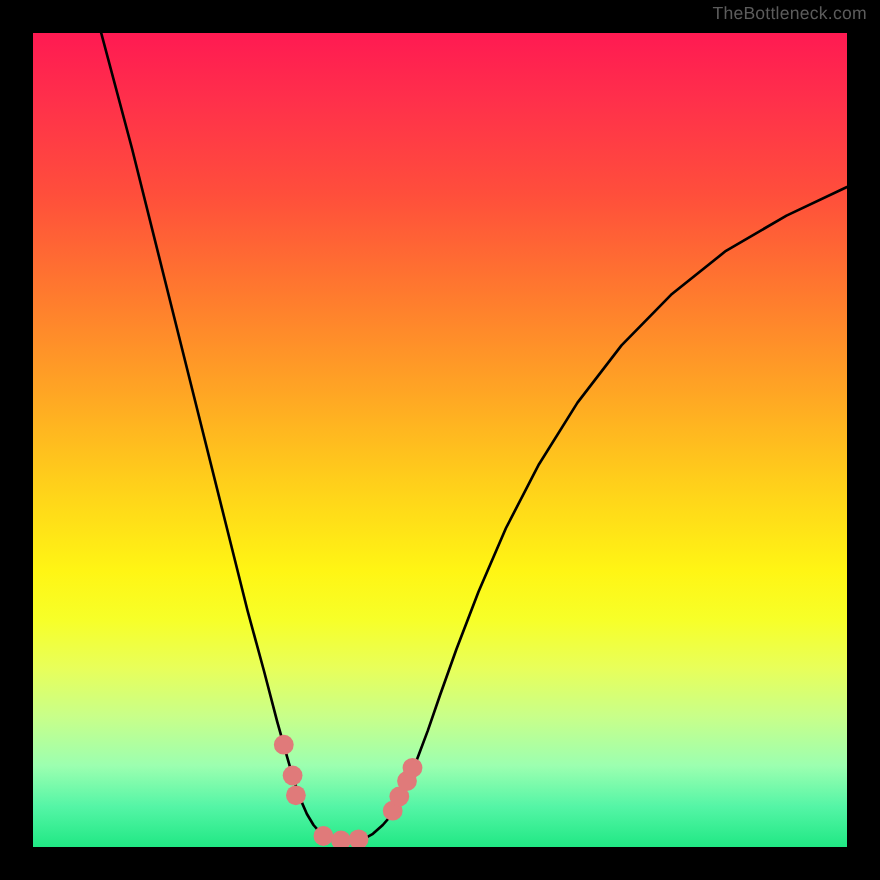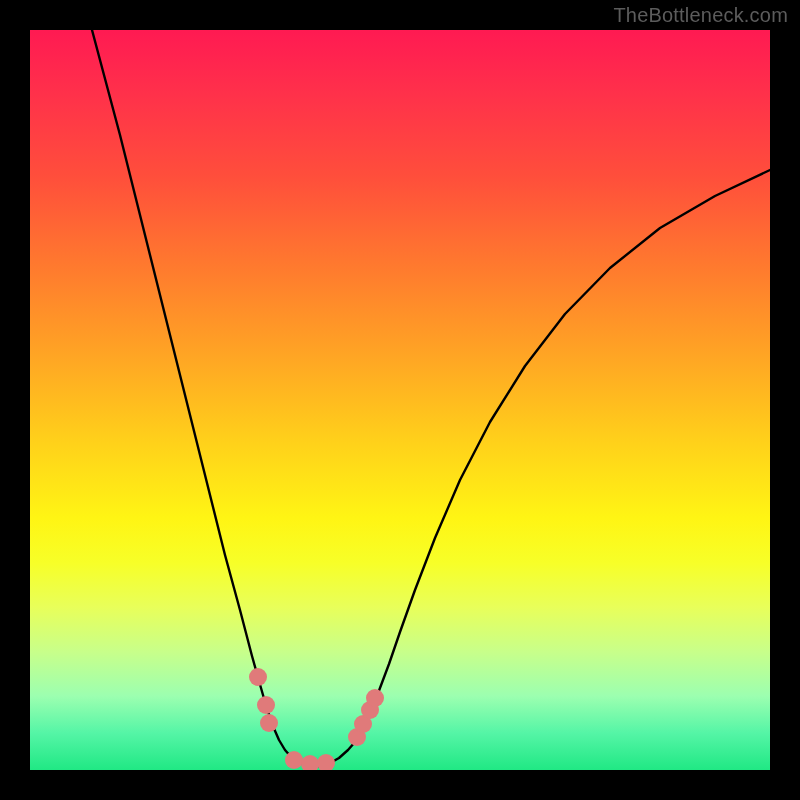--- a/index.html
+++ b/index.html
@@ -44,21 +44,21 @@
   .plot svg {
     position: absolute;
     left: 0;
     top: 0;
   }
   .watermark {
     position: absolute;
     top: 4px;
     right: 12px;
     color: #5c5c5c;
-    font-size: 20px;
+    font-size: 16px;
     font-weight: 500;
     letter-spacing: 0.2px;
   }
 </style>
 </head>
 <body>
 
 <div class="frame">
   <div class="watermark">TheBottleneck.com</div>
   <div class="plot">

